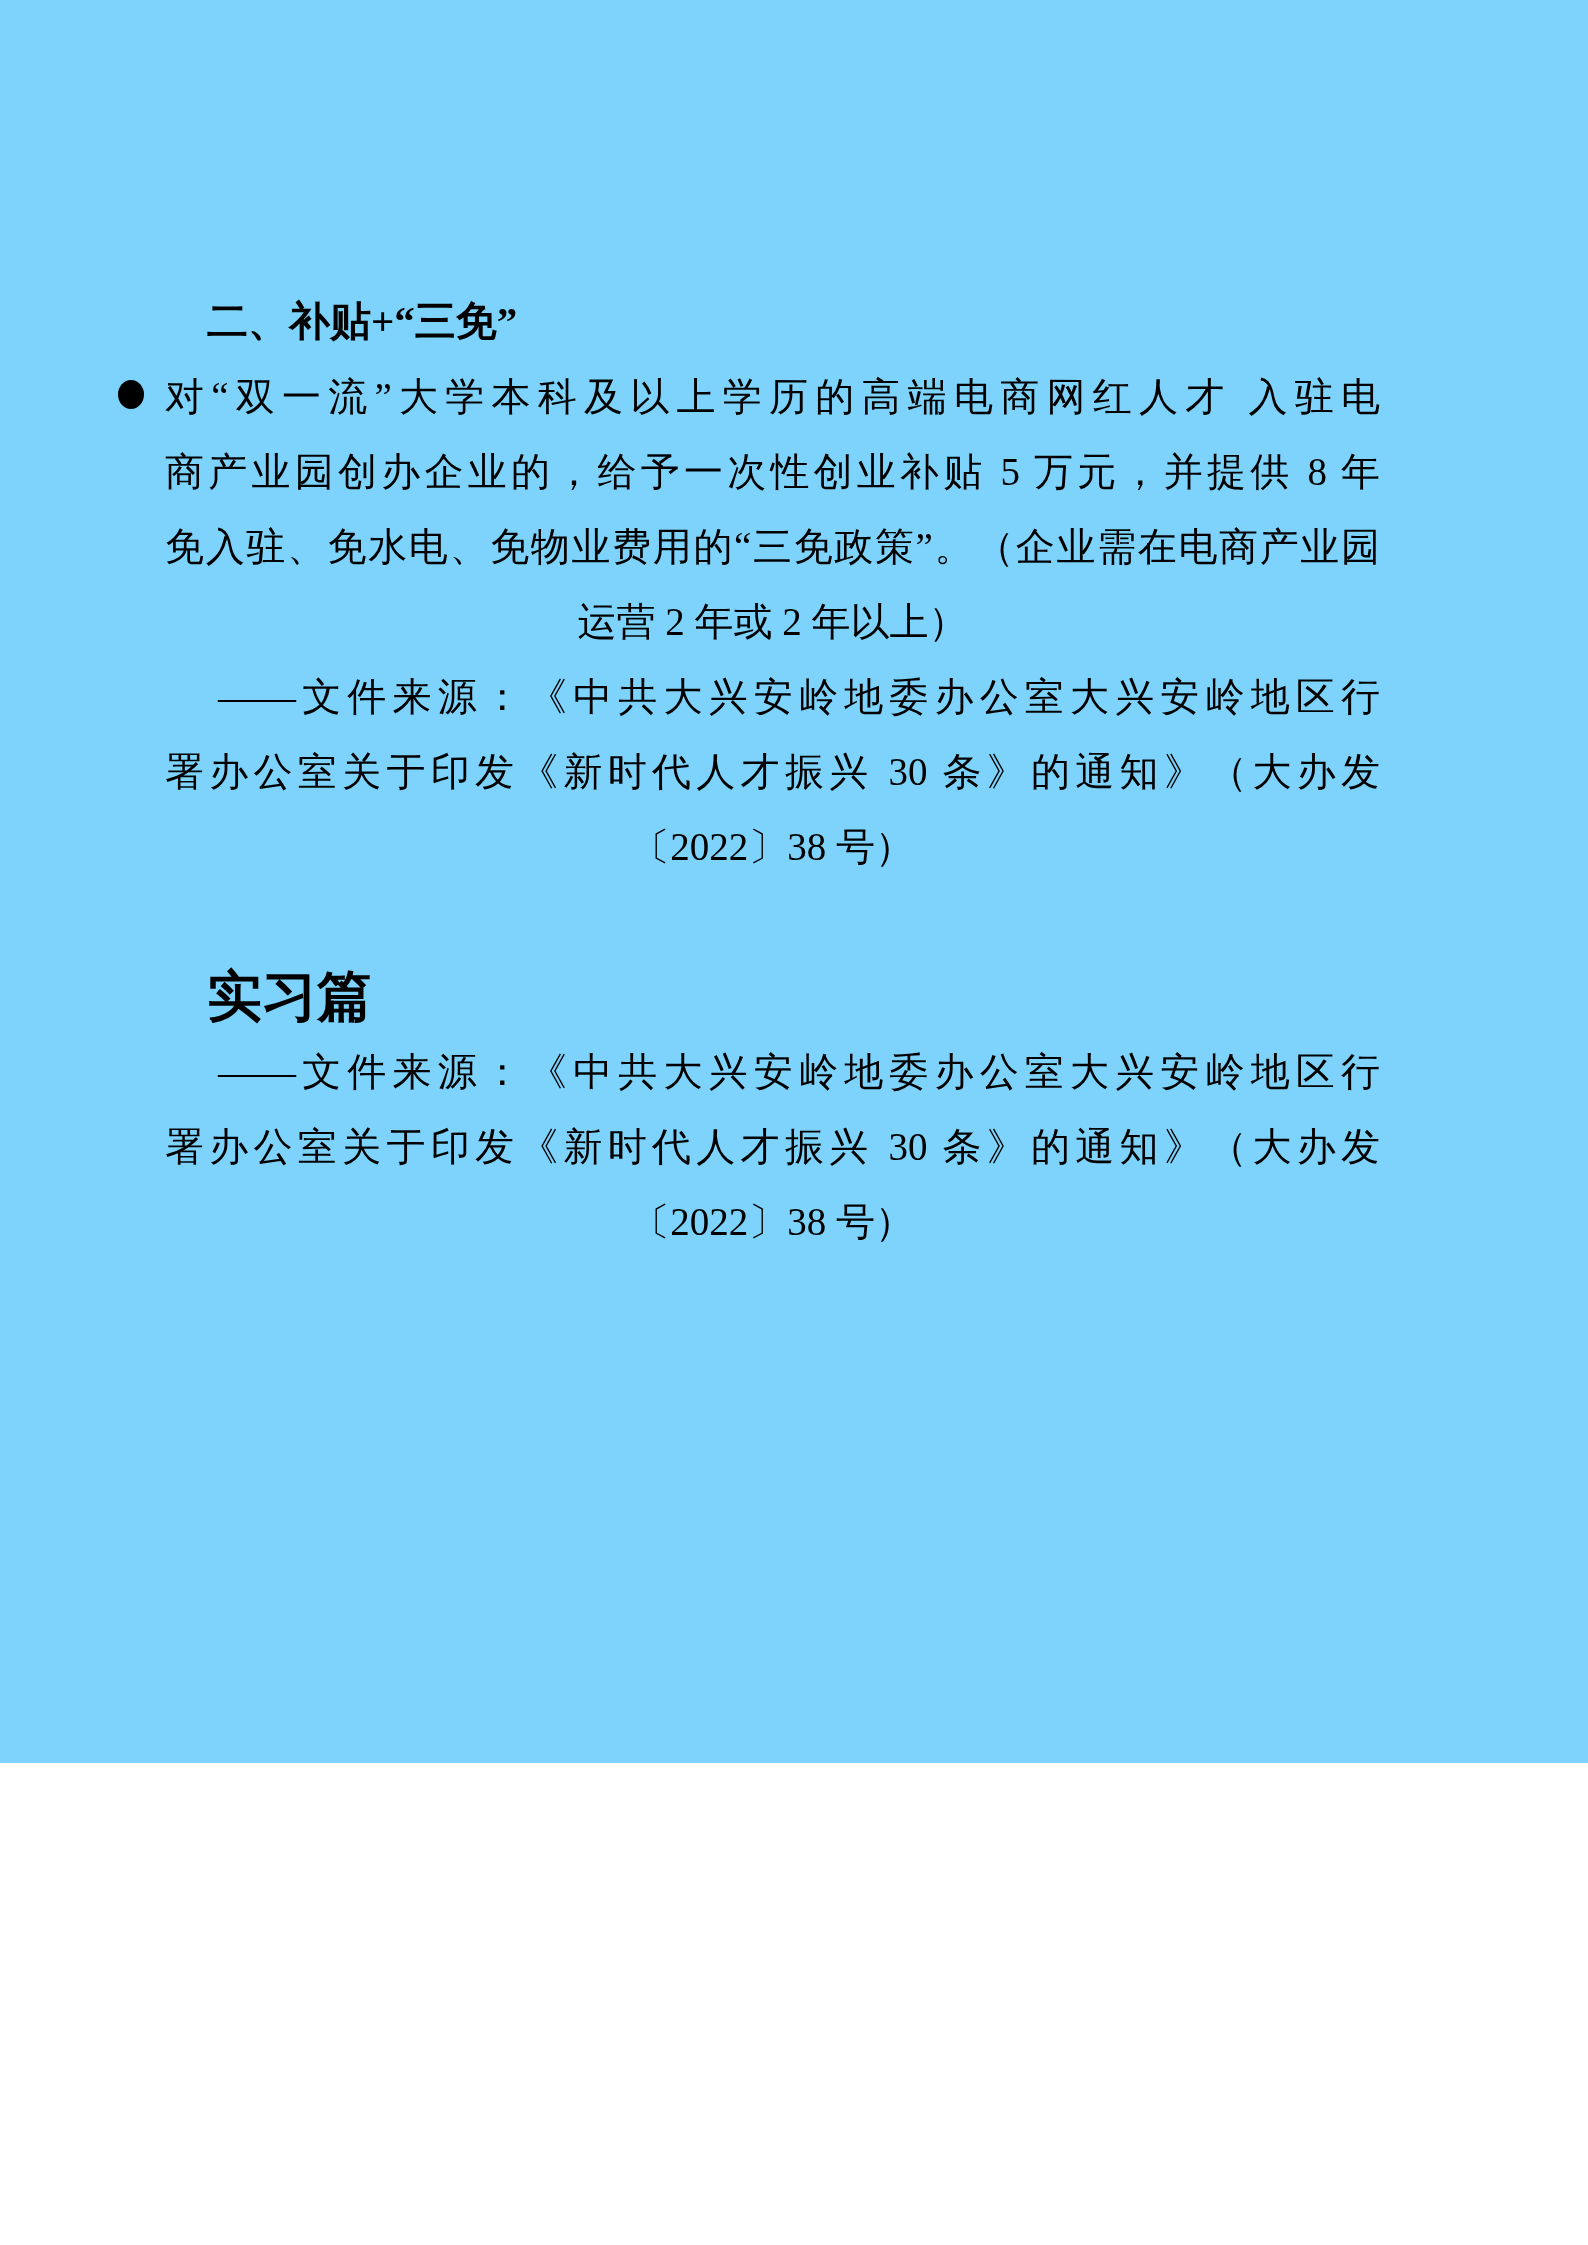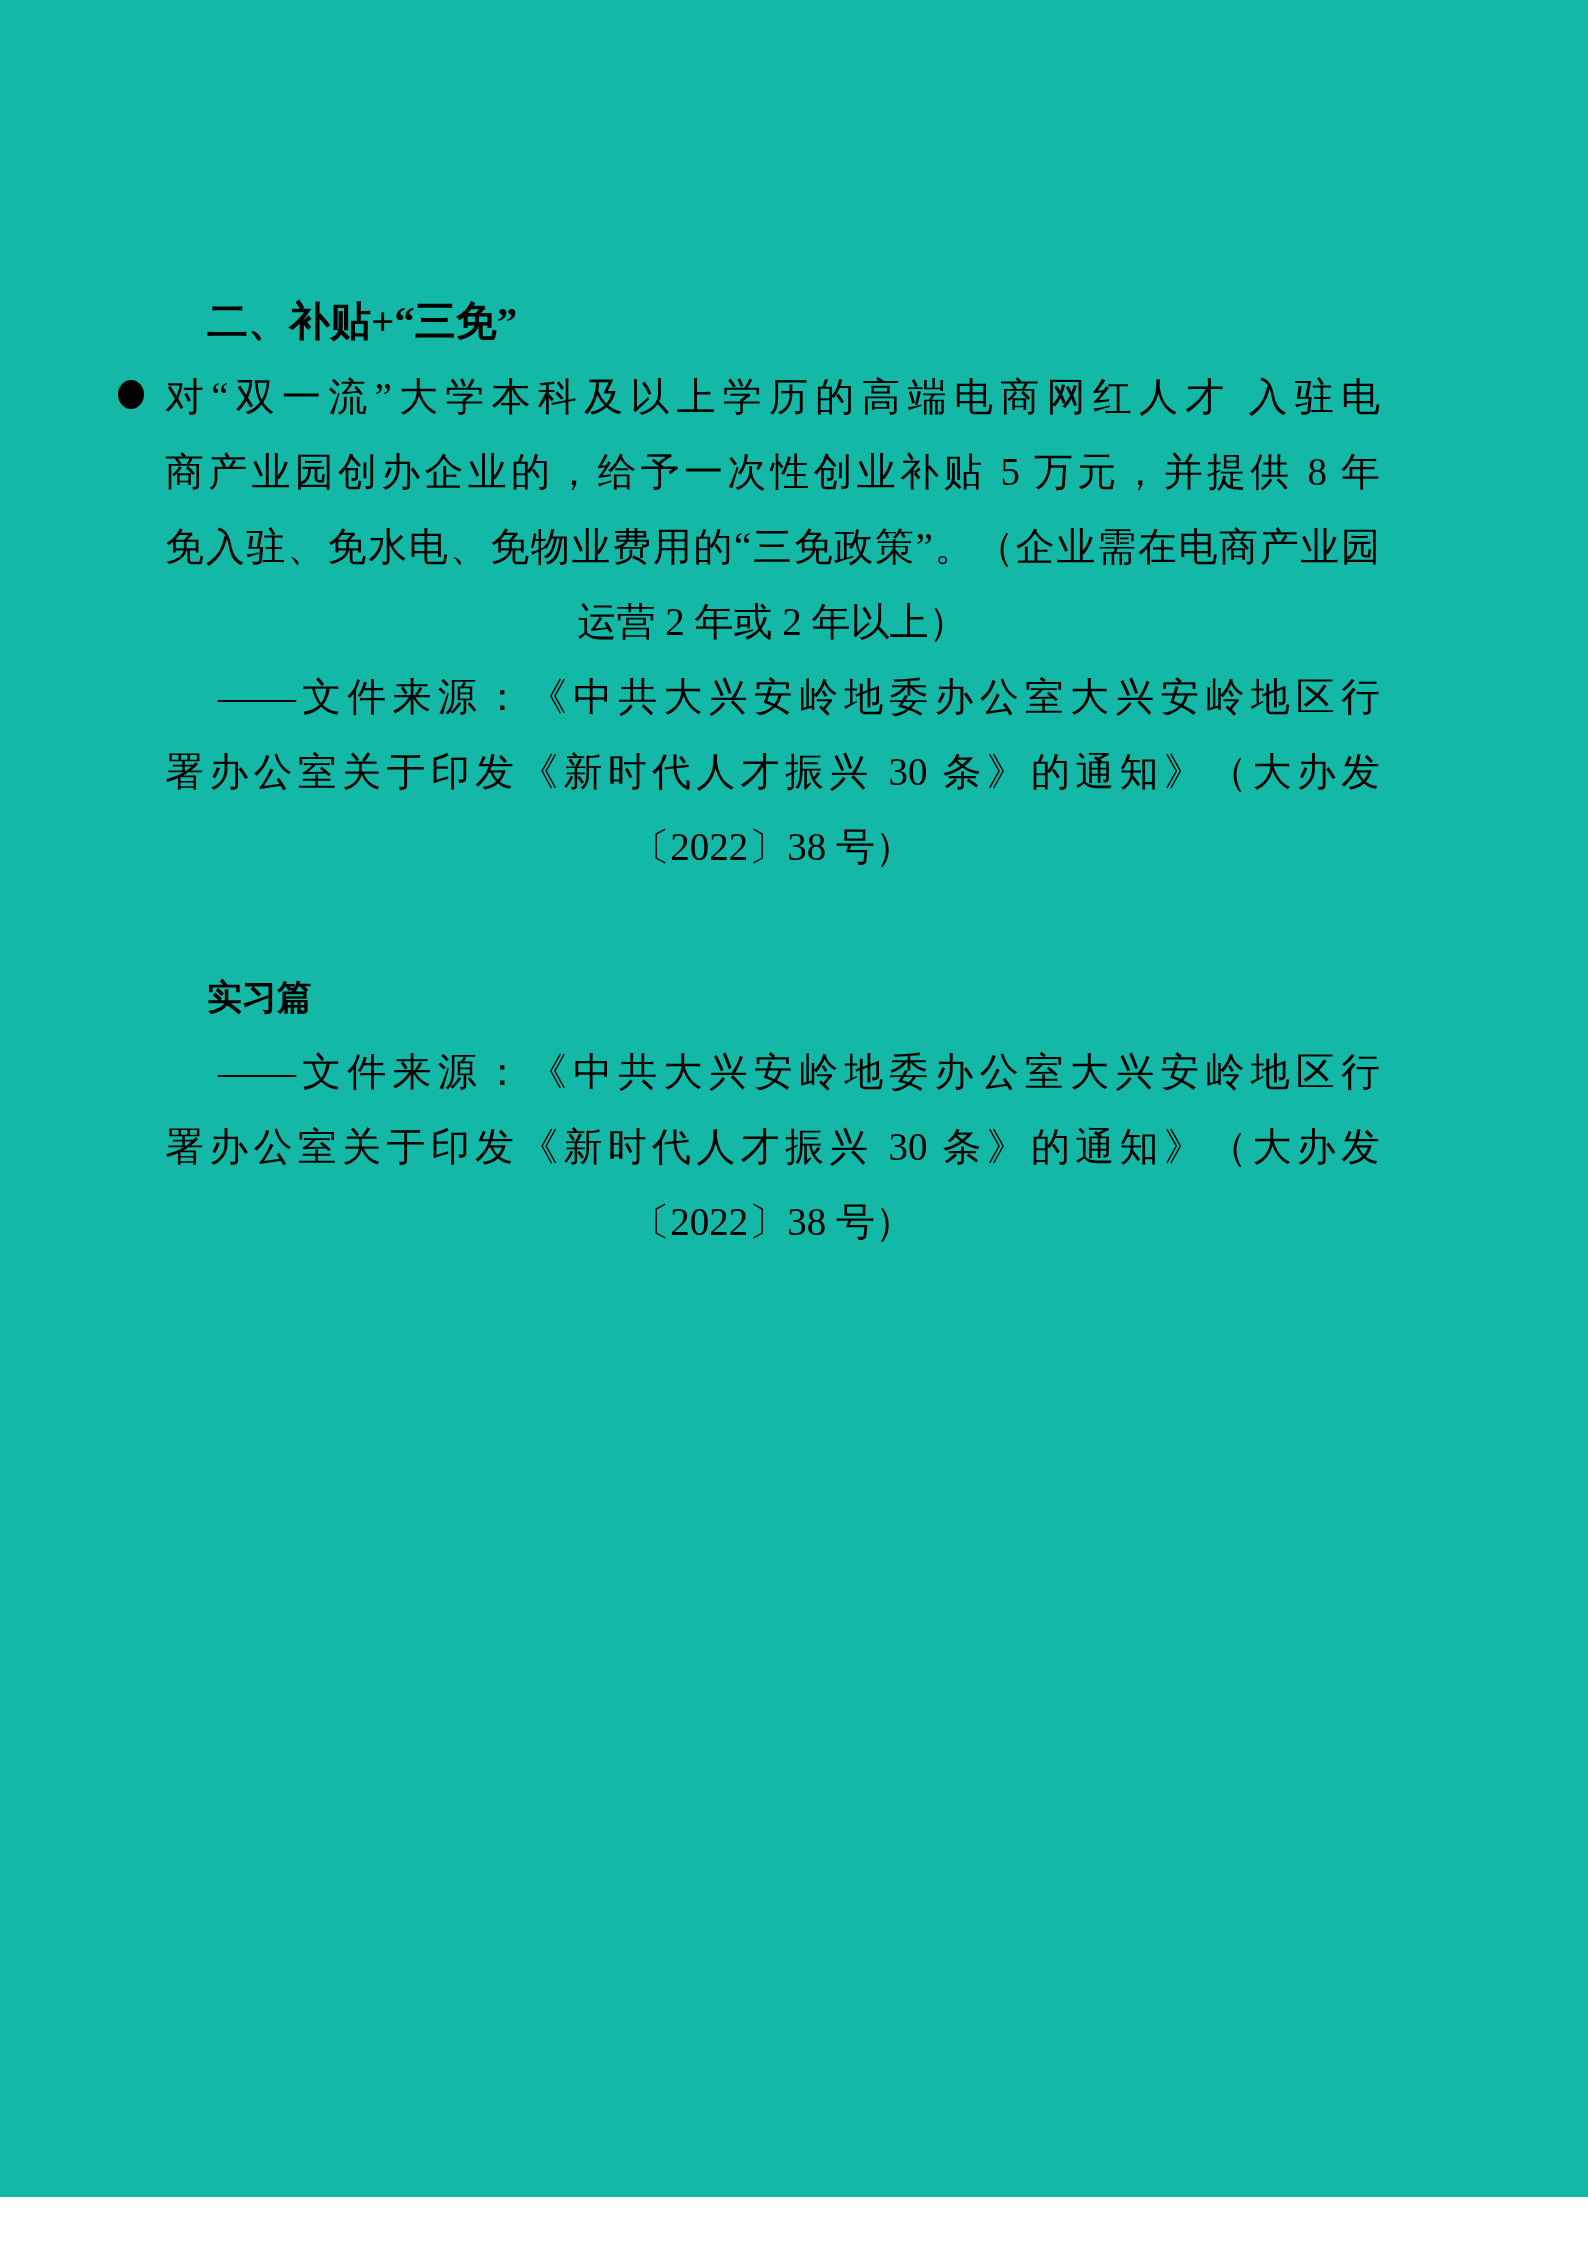--- a/index.html
+++ b/index.html
@@ -3,22 +3,22 @@
 <meta charset="utf-8">
 <style>
   html, body {
     margin: 0;
     padding: 0;
     background: #ffffff;
   }
   .page {
     position: relative;
     width: 1588px;
-    height: 2197px;
-    background: #14b8a6;
+    height: 1763px;
+    background: #7dd3fc;
     color: #000000;
     font-family: "Liberation Serif", "DejaVu Serif", serif;
     overflow: hidden;
   }
   .content {
     position: absolute;
     left: 165px;
     top: 284px;
     width: 1215px;
     font-size: 39px;
@@ -28,21 +28,21 @@
   .section + .section { margin-top: 75px; }
 
   .heading-1 {
     font-size: 41px;
     font-weight: bold;
     text-indent: 42px;
     line-height: 75px;
     white-space: nowrap;
   }
   .heading-2 {
-    font-size: 35px;
+    font-size: 55px;
     font-weight: bold;
     font-family: "Liberation Sans", "DejaVu Sans", sans-serif;
     text-indent: 42px;
     line-height: 75px;
     white-space: nowrap;
   }
   .para { position: relative; }
   .bullet-marker {
     position: absolute;
     left: -47px;

